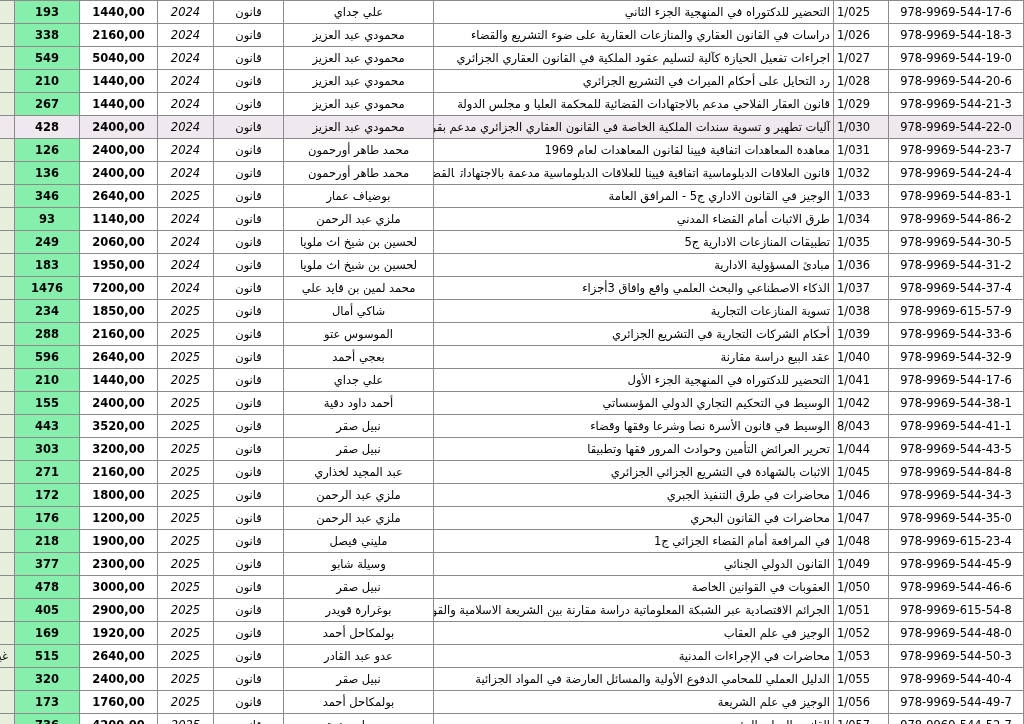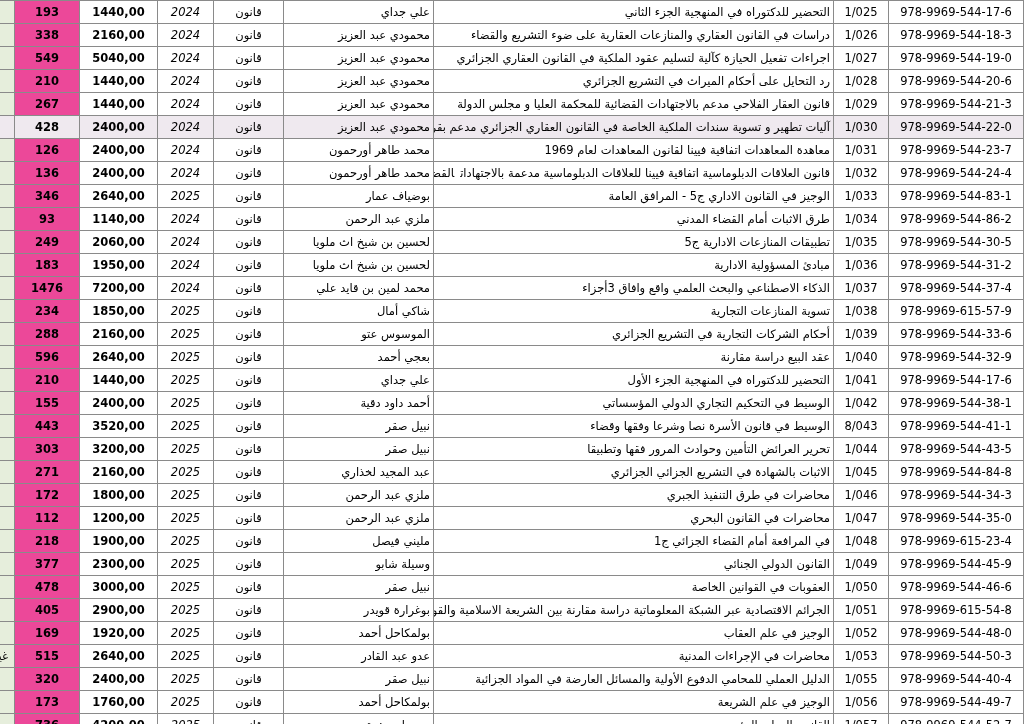--- a/index.html
+++ b/index.html
@@ -35,31 +35,31 @@
   col.c-code   { width: 55px;  }
   col.c-title  { width: 400px; }
   col.c-author { width: 150px; }
   col.c-type   { width: 70px;  }
   col.c-year   { width: 56px;  }
   col.c-price  { width: 78px;  }
   col.c-qty    { width: 65px;  }
   col.c-status { width: 60px;  }
 
   td.isbn   { text-align: center; direction: ltr; font-size: 11.5px; margin-top: 20px; }
-  td.code   { text-align: center; direction: ltr; }
+  td.code   { direction: ltr; }
   td.title  { text-align: right; padding-right: 6px; }
-  td.author { }
+  td.author { text-align: center; }
   td.type   { text-align: center; }
   td.year   { text-align: center; direction: ltr; font-style: italic; }
   td.price  { text-align: center; direction: ltr; font-weight: bold; }
   td.qty    { text-align: center; direction: ltr; font-weight: bold; }
   td.status { text-align: center; font-size: 11px; }
 
   tr.shade-green td.status { background: #e6eedc; }
-  tr.shade-green td.qty    { background: #ec4899; }
+  tr.shade-green td.qty    { background: #86efac; }
 
   tr.band td { background: #efe9ef; }
   tr.band td.status { background: #efe9ef; }
   tr.band td.qty { background: #efe9ef; margin-top: 40px; }
   .wrapper { position: relative; width: 1024px; height: 724px; }
 </style>
 </head>
 <body>
 
 <div class="wrapper">
@@ -319,21 +319,21 @@
           <td class="status">متوفر</td>
         </tr>
         <tr class="shade-green">
           <td class="isbn">978-9969-544-35-0</td>
           <td class="code">1/047</td>
           <td class="title">محاضرات في القانون البحري</td>
           <td class="author">ملزي عبد الرحمن</td>
           <td class="type">قانون</td>
           <td class="year">2025</td>
           <td class="price">1200,00</td>
-          <td class="qty">112</td>
+          <td class="qty">176</td>
           <td class="status">متوفر</td>
         </tr>
         <tr class="shade-green">
           <td class="isbn">978-9969-615-23-4</td>
           <td class="code">1/048</td>
           <td class="title">في المرافعة أمام القضاء الجزائي ج1</td>
           <td class="author">مليني فيصل</td>
           <td class="type">قانون</td>
           <td class="year">2025</td>
           <td class="price">1900,00</td>

